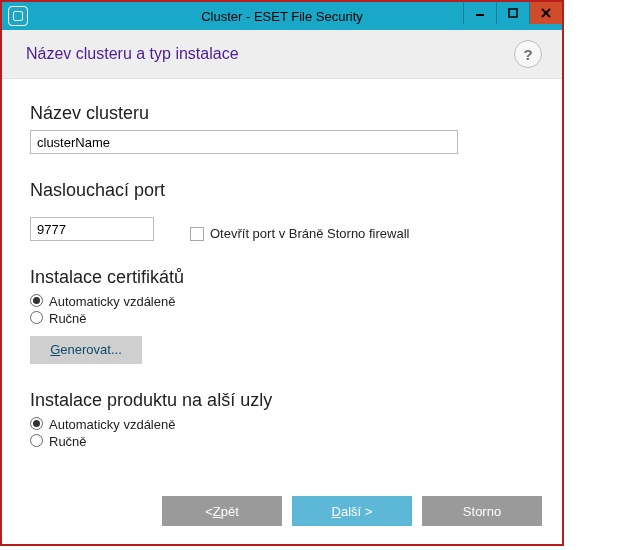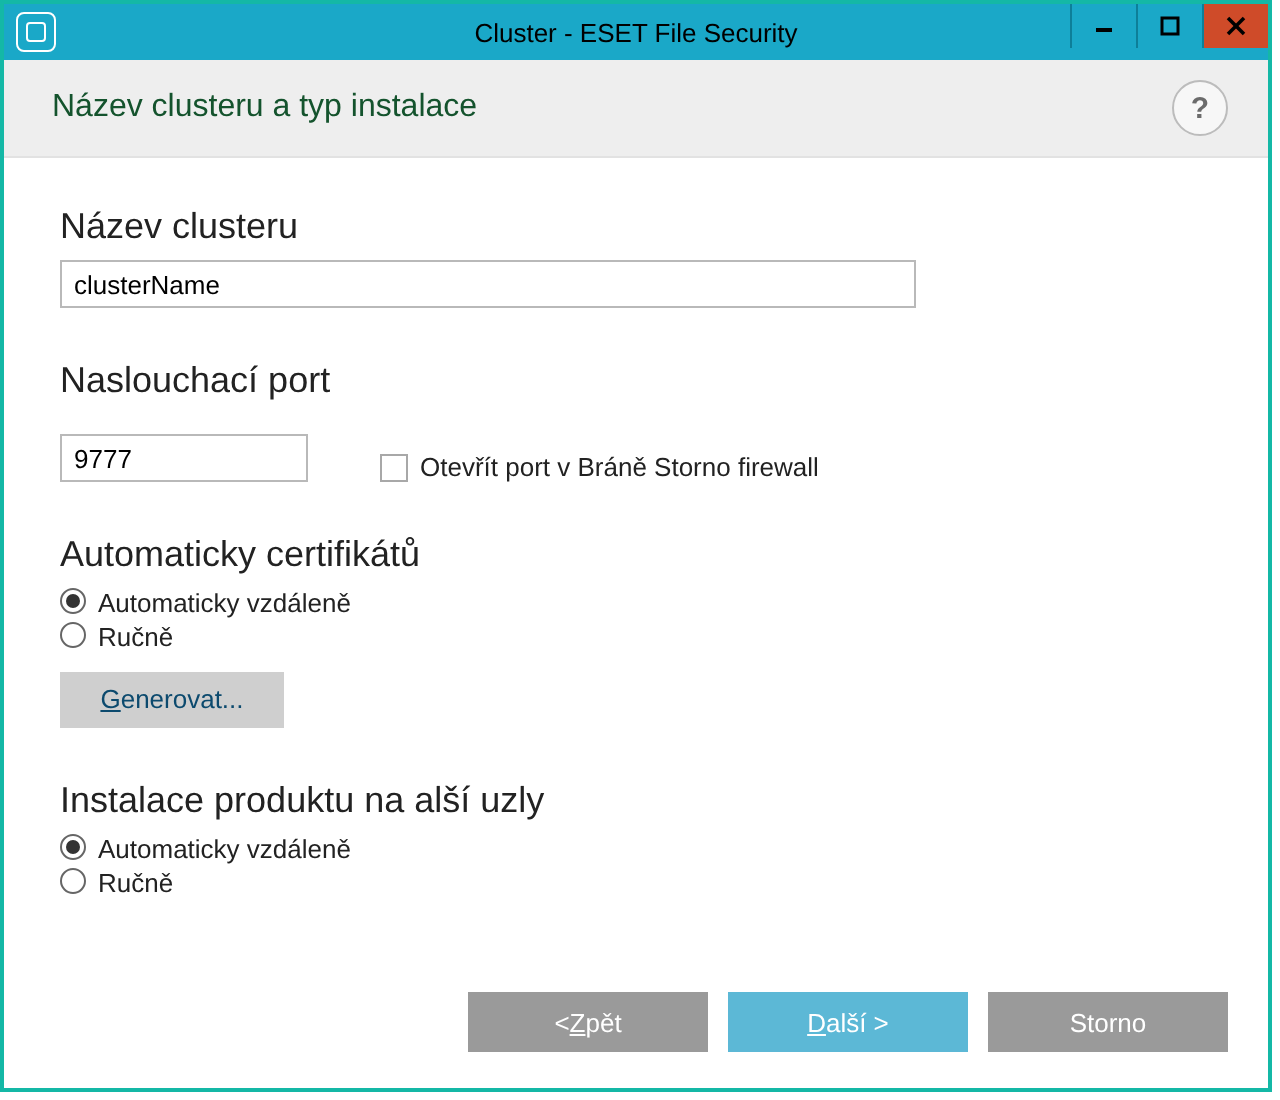--- a/index.html
+++ b/index.html
@@ -1,26 +1,26 @@
 <!DOCTYPE html>
 <html><head>
 <meta charset="utf-8">
 <style>
   html,body{margin:0;padding:0;font-family:"Segoe UI",Arial,sans-serif;font-size:13px;color:#222;background:#fff}
-  .window{width:636px;height:546px;border:2px solid #14b8a6;background:#fff;position:relative;box-sizing:border-box}
+  .window{width:564px;height:546px;border:2px solid #b91c1c;background:#fff;position:relative;box-sizing:border-box}
   .titlebar{height:28px;background:#1aa8c8;display:flex;align-items:center;position:relative}
   .app-icon{width:18px;height:18px;margin-left:6px;border:1.5px solid #fff;border-radius:4px;position:relative;display:flex;align-items:center;justify-content:center}
   .app-icon::before{content:"";width:8px;height:8px;border:1.5px solid #fff;border-radius:2px;transform:rotate(0deg)}
   .title-text{position:absolute;left:0;right:0;text-align:center;color:#000;font-size:13px;pointer-events:none}
   .win-controls{position:absolute;right:0;top:0;display:flex;height:22px}
   .win-btn{width:32px;height:22px;display:flex;align-items:center;justify-content:center;border-left:1px solid #0d7f99;background:#1aa8c8}
   .win-btn.close{background:#cf4b29}
   .win-btn svg{display:block}
   .header{height:48px;background:#eeeeee;border-bottom:1px solid #e2e2e2;display:flex;align-items:center;justify-content:space-between;padding:0 20px 0 24px}
-  .header-title{font-size:16px;color:#14532d}
+  .header-title{font-size:16px;color:#4c1d95}
   .help-btn{width:26px;height:26px;border:1px solid #bcbcbc;border-radius:50%;background:#f7f7f7;color:#6b6b6b;font-size:15px;font-weight:bold;display:flex;align-items:center;justify-content:center;cursor:pointer}
   .content{padding:24px 28px 0 28px}
   .label{font-size:18px;color:#222;margin-bottom:6px}
   .text-input{height:24px;border:1px solid #b9b9b9;padding:0 6px;font-family:inherit;font-size:13px;box-sizing:border-box;background:#fff}
   .name-input{width:428px;display:block}
   .row2{display:flex;align-items:flex-end;margin-top:16px}
   .port-input{width:124px}
   .chk-wrap{display:flex;align-items:center;margin-left:36px}
   .chk{width:14px;height:14px;border:1px solid #a8a8a8;margin-right:6px;box-sizing:border-box;background:#fff}
   .section{margin-top:26px}
@@ -78,21 +78,21 @@
       <div class="row2">
         <input class="text-input port-input" value="9777" style="">
         <div class="chk-wrap">
           <div class="chk"></div>
           <span>Otevřít port v Bráně Storno firewall</span>
         </div>
       </div>
     </div>
 
     <div class="section">
-      <div class="label">Automaticky certifikátů</div>
+      <div class="label">Instalace certifikátů</div>
       <div class="radio-wrap">
         <div class="radio checked"></div>
         <span>Automaticky vzdáleně</span>
       </div>
       <div class="radio-wrap">
         <div class="radio"></div>
         <span>Ručně</span>
       </div>
       <div class="gen-btn"><span class="ul">G</span><span>enerovat...</span></div>
     </div>

